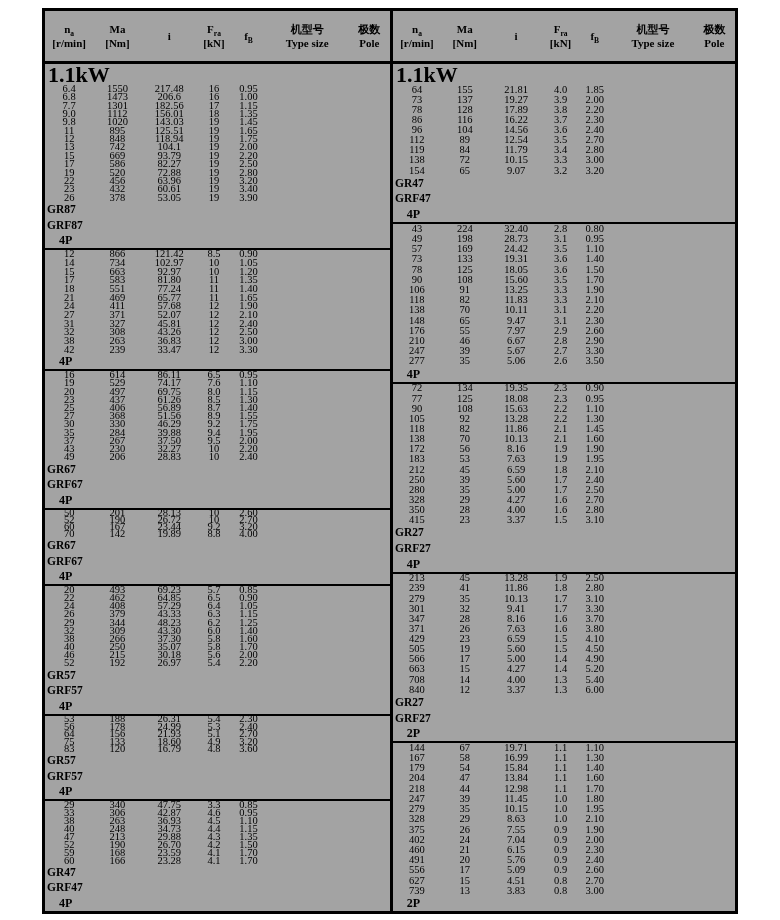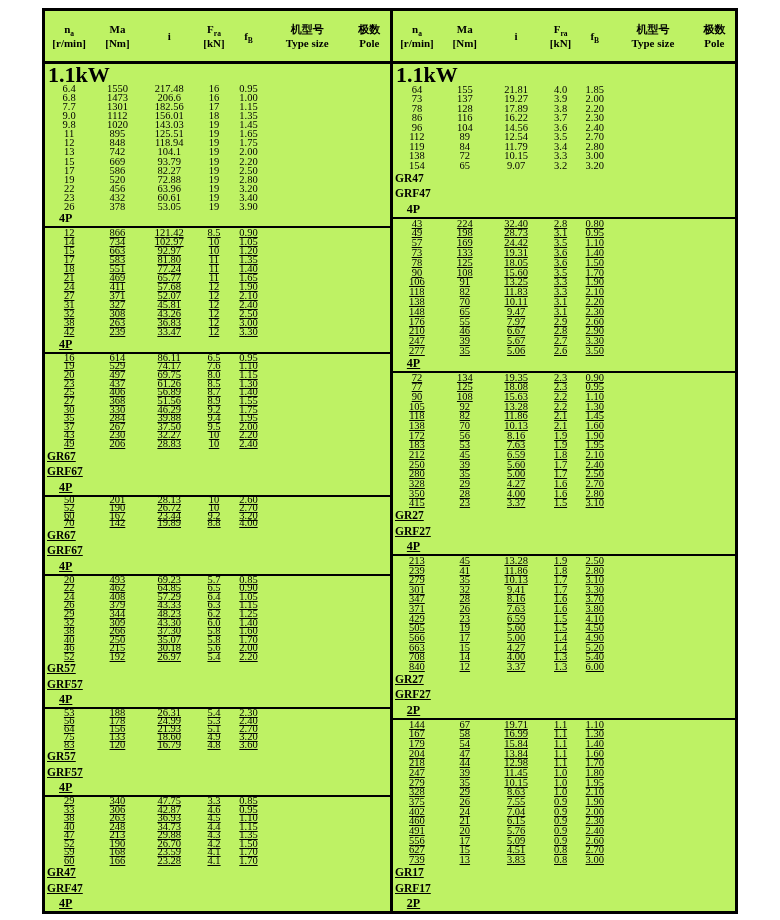--- a/index.html
+++ b/index.html
@@ -20,21 +20,21 @@
   }
   .frame {
     position: absolute;
     left: 42px;
     top: 8px;
     width: 696px;
     height: 906px;
     border: 3px solid #000;
     box-sizing: border-box;
     display: flex;
-    background: #bef264;
+    background: #a3a3a3;
   }
   .half {
     width: 50%;
     display: flex;
     flex-direction: column;
     box-sizing: border-box;
     min-width: 0;
   }
   .half + .half { border-left: 3px solid #000; }
 
@@ -83,21 +83,21 @@
     min-height: 0;
     display: flex;
     flex-direction: column;
   }
   .section {
     display: flex;
     min-height: 0;
     box-sizing: border-box;
     flex-direction: column;
   }
-  .section + .section { border-top: 2.5px solid #000; text-decoration: underline; }
+  .section + .section { border-top: 2.5px solid #000; }
   .sec-rows {
     width: 64%;
     display: flex;
     flex-direction: column;
     min-height: 0;
   }
   .row {
     flex: 1;
     display: flex;
     align-items: center;
@@ -266,20 +266,24 @@
                 <div class="cell r4">3.40</div>
               </div>
               <div class="row">
                 <div class="cell r0">26</div>
                 <div class="cell r1">378</div>
                 <div class="cell r2">53.05</div>
                 <div class="cell r3">19</div>
                 <div class="cell r4">3.90</div>
               </div>
             </div>
+            <div class="sec-type">
+              <div class="type-line">GR87</div>
+              <div class="type-line">GRF87</div>
+            </div>
             <div class="sec-pole">4P</div>
           </div>
           <div class="section" style="flex-grow: 12;">
             <div class="sec-rows">
               <div class="row">
                 <div class="cell r0">12</div>
                 <div class="cell r1">866</div>
                 <div class="cell r2">121.42</div>
                 <div class="cell r3">8.5</div>
                 <div class="cell r4">0.90</div>
@@ -1184,22 +1188,18 @@
                 <div class="cell r4">2.70</div>
               </div>
               <div class="row">
                 <div class="cell r0">739</div>
                 <div class="cell r1">13</div>
                 <div class="cell r2">3.83</div>
                 <div class="cell r3">0.8</div>
                 <div class="cell r4">3.00</div>
               </div>
             </div>
-            <div class="sec-type">
-              <div class="type-line">GR17</div>
-              <div class="type-line">GRF17</div>
-            </div>
             <div class="sec-pole">2P</div>
           </div>
         </div>
     </section>
   </div>
 </div>
 
 </body></html>

